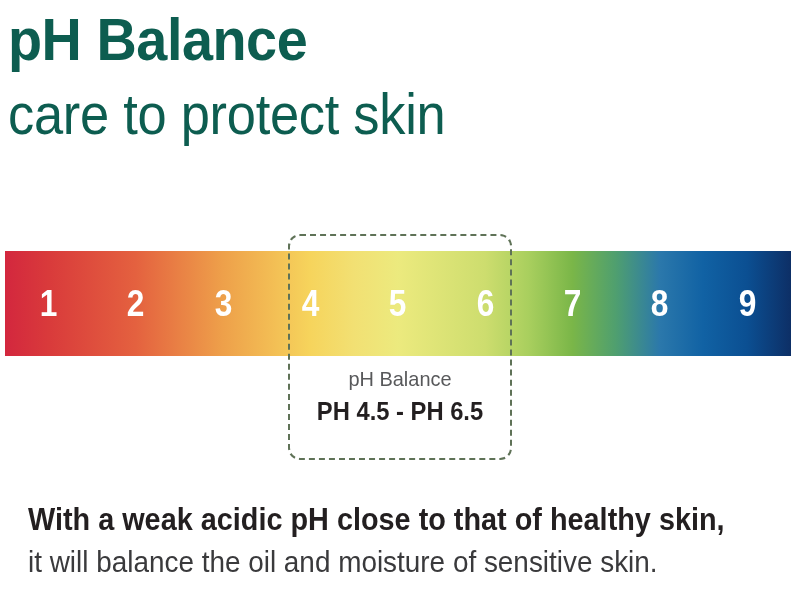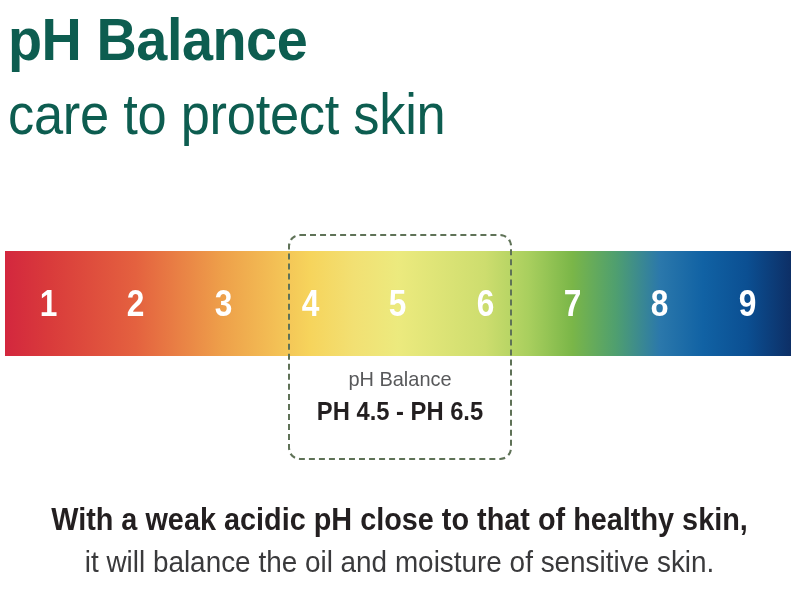--- a/index.html
+++ b/index.html
@@ -142,21 +142,21 @@
     transform: scaleX(0.95);
     white-space: nowrap;
   }
 
   
   .footer {
     position: absolute;
     left: 0;
     top: 500px;
     width: 799px;
-    text-align: center;
+    text-align: left;
   }
   .footer-line1 {
     font-family: "Liberation Sans Narrow", "Liberation Sans", sans-serif;
     font-weight: bold;
     font-size: 31px;
     line-height: 40px;
     color: #231f20;
     transform: scaleX(0.93);
     white-space: nowrap;
   }

